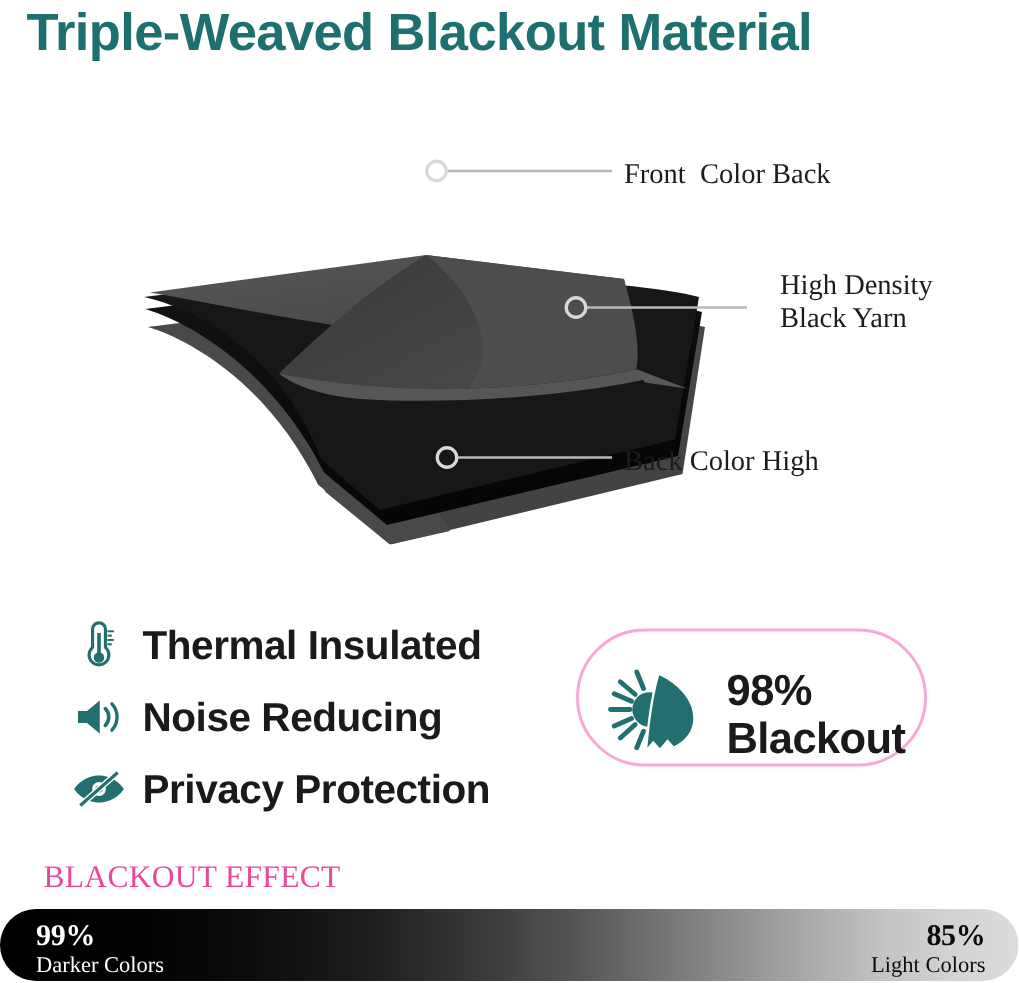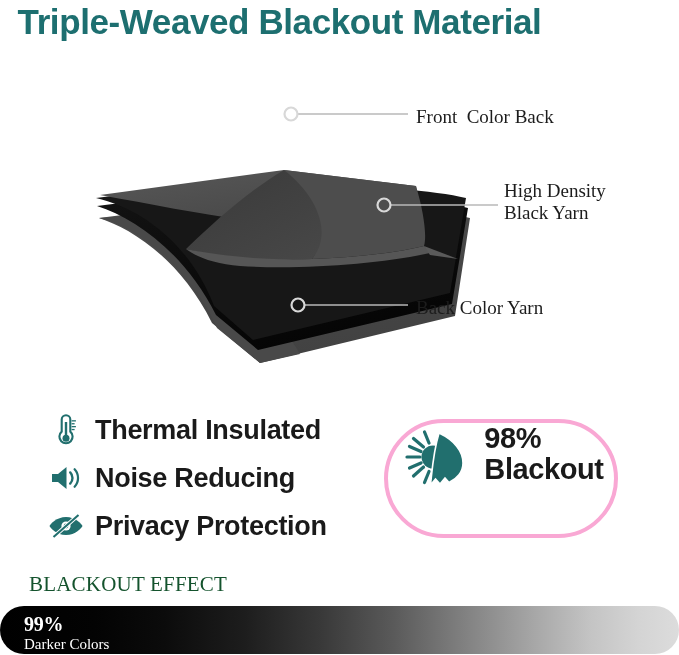--- a/index.html
+++ b/index.html
@@ -43,21 +43,21 @@
 
   .callout-label {
     position: absolute;
     font-family: "Liberation Serif", serif;
     font-size: 19px;
     color: #1c1c1c;
     line-height: 1.18;
     white-space: pre;
   }
   .callout-front { left: 416px; top: 106px; }
-  .callout-high  { left: 504px; top: 180px; }
+  .callout-high  { left: 520px; top: 180px; }
   .callout-back  { left: 416px; top: 297px; }
 
   
   .features {
     position: absolute;
     left: 44px;
     top: 406px;
     width: 320px;
   }
   .feature-row {
@@ -82,26 +82,26 @@
     margin-left: 7px;
     white-space: nowrap;
   }
 
   
   .badge {
     position: absolute;
     left: 384px;
     top: 419px;
     width: 234px;
-    height: 119px;
-    border: 4px solid #f9a8d4;
+    height: 92px;
+    border: 2px solid #f9a8d4;
     border-radius: 60px;
     background: #ffffff;
     display: flex;
-    align-items: flex-start;
+    align-items: flex-end;
     justify-content: center;
     box-sizing: border-box;
   }
   .badge-icon {
     width: 74px;
     height: 70px;
     flex: 0 0 74px;
     display: flex;
     align-items: center;
     justify-content: center;
@@ -117,21 +117,21 @@
     letter-spacing: -0.4px;
   }
 
   
   .effect-title {
     position: absolute;
     left: 29px;
     top: 572px;
     font-family: "Liberation Serif", serif;
     font-size: 21px;
-    color: #14532d;
+    color: #ec4899;
     letter-spacing: 0.2px;
     white-space: nowrap;
   }
   .effect-bar {
     position: absolute;
     left: 0px;
     top: 606px;
     width: 679px;
     height: 48px;
     border-radius: 24px;
@@ -239,21 +239,21 @@
       <circle cx="291" cy="36" r="6.5"></circle>
       <circle cx="384" cy="127" r="6.5"></circle>
       <circle cx="298" cy="227" r="6.5"></circle>
     </g>
   </svg>
 </div>
 
 <div class="callout-label callout-front">Front  Color Back</div>
 <div class="callout-label callout-high">High Density
 Black Yarn</div>
-<div class="callout-label callout-back">Back Color Yarn</div>
+<div class="callout-label callout-back">Back Color High</div>
 
 <div class="features">
 
   <div class="feature-row">
     <span class="feature-icon">
       <svg width="26" height="34" viewBox="0 0 26 34" xmlns="http://www.w3.org/2000/svg">
         <path d="M13 2.2 a4.3 4.3 0 0 1 4.3 4.3 v12.1 a6.6 6.6 0 1 1 -8.6 0 V6.5 A4.3 4.3 0 0 1 13 2.2 Z" fill="none" stroke="#216f6e" stroke-width="2.1"></path>
         <circle cx="13" cy="25.3" r="3.5" fill="#216f6e"></circle>
         <rect x="11.8" y="9" width="2.4" height="14" fill="#216f6e"></rect>
         <g fill="#216f6e">
@@ -320,13 +320,17 @@
   </span>
 </div>
 
 <div class="effect-title">BLACKOUT EFFECT</div>
 
 <div class="effect-bar">
   <div class="effect-left">
     <span class="pct">99%</span>
     <span class="pct-sub">Darker Colors</span>
   </div>
+  <div class="effect-right">
+    <span class="pct">85%</span>
+    <span class="pct-sub">Light Colors</span>
+  </div>
 </div>
 
 </body></html>

